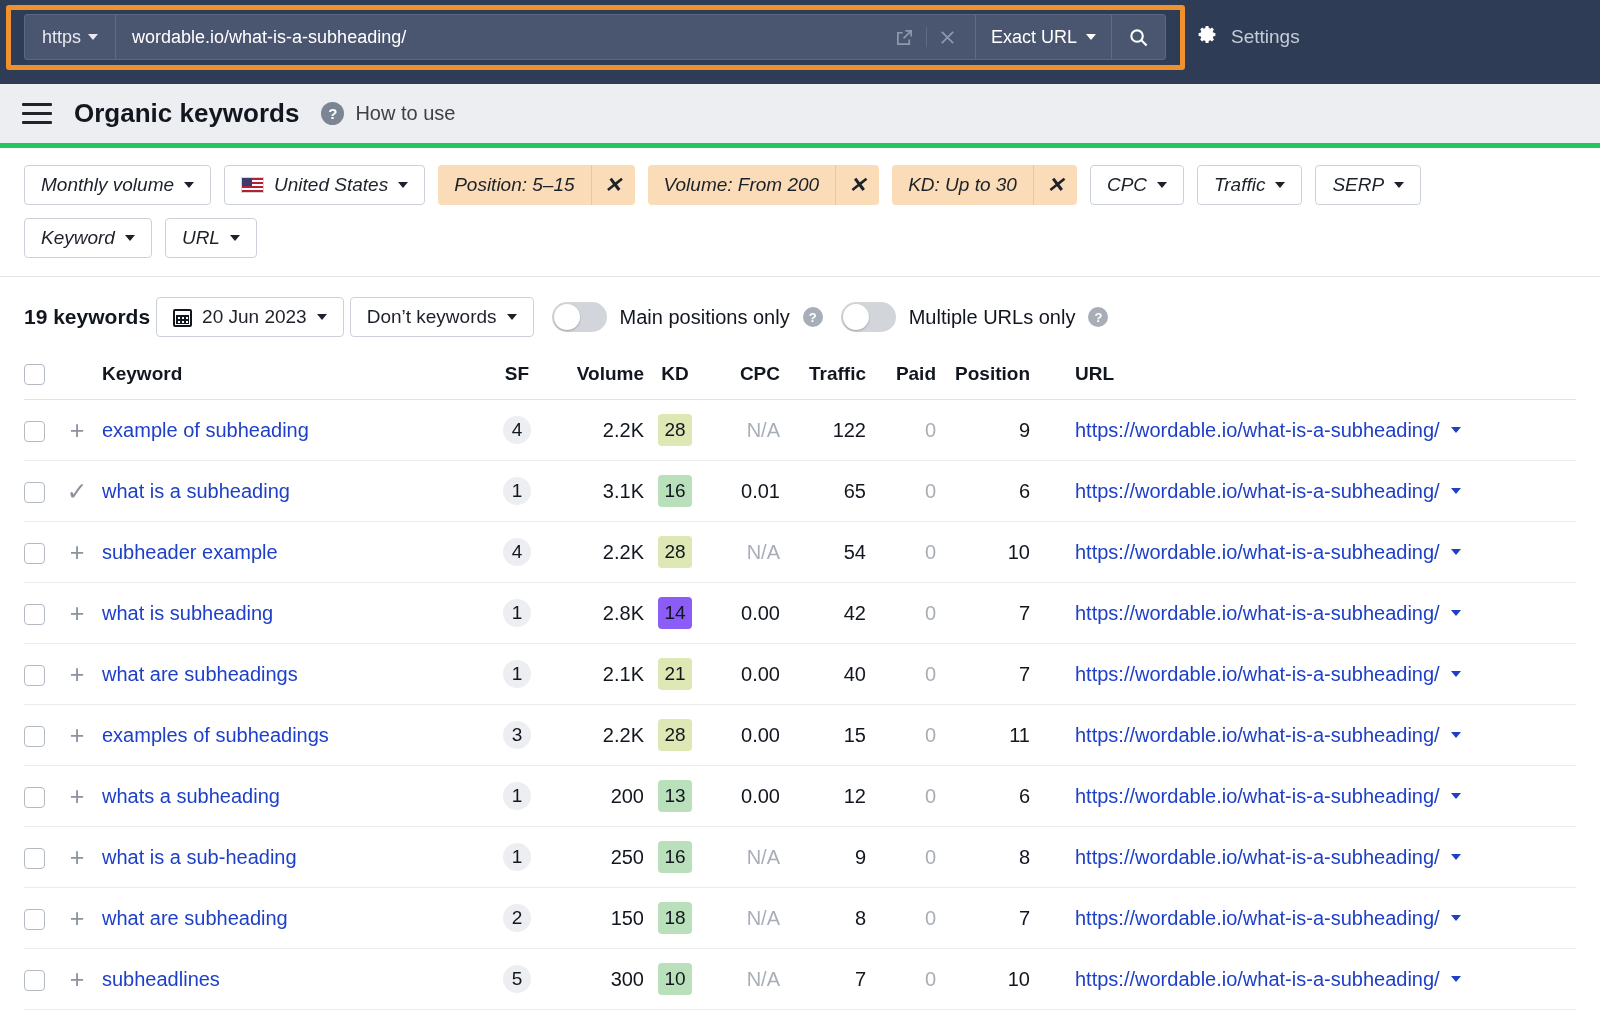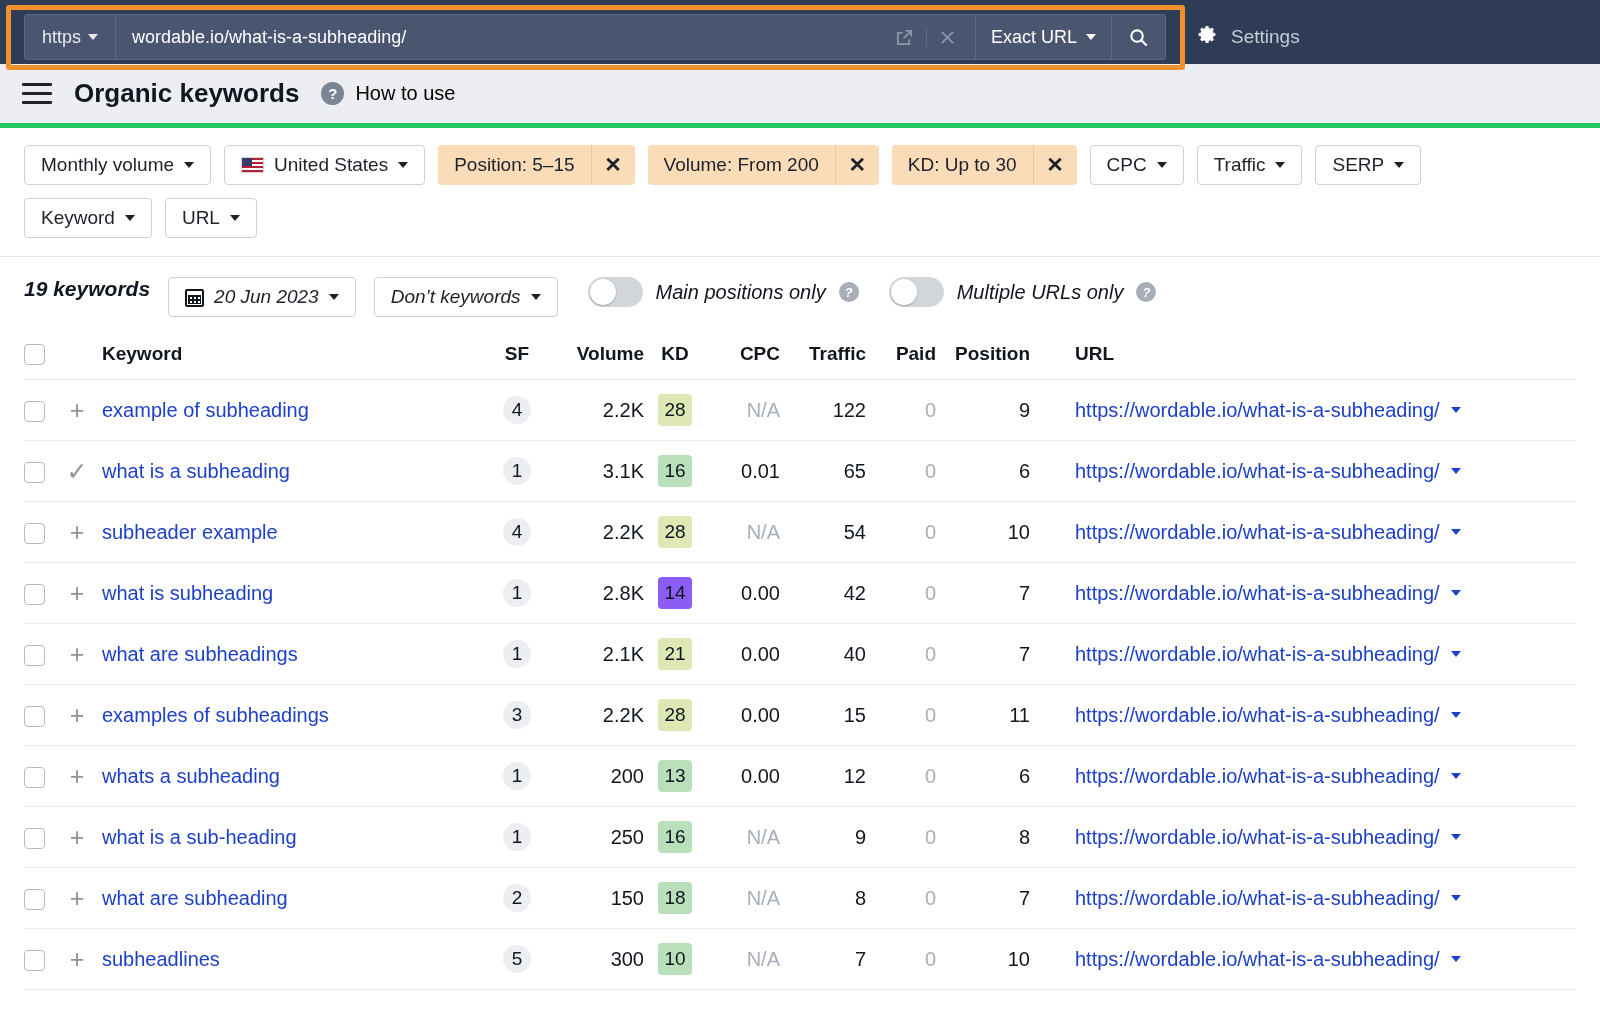--- a/index.html
+++ b/index.html
@@ -6,21 +6,21 @@
   html, body {
     width: 1600px; height: 1015px;
     font-family: "Liberation Sans", sans-serif;
     background: #ffffff;
     overflow: hidden;
   }
 
   
   .topbar {
     position: relative;
-    height: 64px;
+    height: 84px;
     background: #2f3c55;
     display: flex;
     align-items: center;
   }
   .url-highlight {
     position: absolute;
     left: 6px; top: 5px;
     width: 1179px; height: 65px;
     border: 5px solid #f0912d;
     border-radius: 3px;
@@ -108,27 +108,28 @@
   .burger { width: 30px; display: flex; flex-direction: column; gap: 6px; cursor: pointer; }
   .burger i { display: block; height: 3px; background: #20232a; border-radius: 1px; }
   .page-title { font-size: 26px; font-weight: bold; color: #11161f; }
   .howto { display: flex; align-items: center; gap: 11px; cursor: pointer; }
   .qmark {
     width: 23px; height: 23px; border-radius: 50%;
     background: #7c8593; color: #fff;
     font-size: 15px; font-weight: bold;
     display: flex; align-items: center; justify-content: center;
   }
-  .howto-lbl { font-size: 20px; color: #000000; }
+  .howto-lbl { font-size: 20px; color: #404040; }
 
   
   .filters {
     background: #ffffff;
     padding: 17px 0 18px 24px;
     border-bottom: 1px solid #e2e5e9;
+    font-style: italic;
   }
   .frow { display: flex; align-items: center; gap: 13px; flex-wrap: nowrap; }
   .frow + .frow { margin-top: 13px; }
   .pill {
     display: inline-flex; align-items: center; gap: 10px;
     height: 40px; padding: 0 16px;
     border: 1px solid #ccd1d9; border-radius: 4px;
     background: #fff; color: #1d2129;
     font-size: 19px; cursor: pointer; white-space: nowrap;
   }
@@ -151,23 +152,22 @@
     background: linear-gradient(#b22234 0 14%, #fff 14% 28%, #b22234 28% 42%, #fff 42% 56%, #b22234 56% 70%, #fff 70% 85%, #b22234 85% 100%);
     position: relative; display: inline-block; border: 1px solid #d6d6d6;
   }
   .flag::before {
     content: ""; position: absolute; left: 0; top: 0;
     width: 10px; height: 8px; background: #3c3b6e;
   }
 
   
   .toolbar {
-    display: flex; align-items: flex-start; gap: 18px;
+    display: flex; align-items: center; gap: 6px;
     padding: 20px 24px 18px 24px;
-    font-style: italic;
   }
   .kw-count { font-size: 21px; font-weight: bold; color: #11161f; }
   .cal { display: inline-block; width: 19px; height: 19px; position: relative; }
   .cal::before {
     content: ""; position: absolute; inset: 1px 0 0 0;
     border: 2px solid #11161f; border-radius: 2px;
   }
   .cal::after {
     content: ""; position: absolute; left: 3px; right: 3px; top: 7px; bottom: 3px;
     background:

